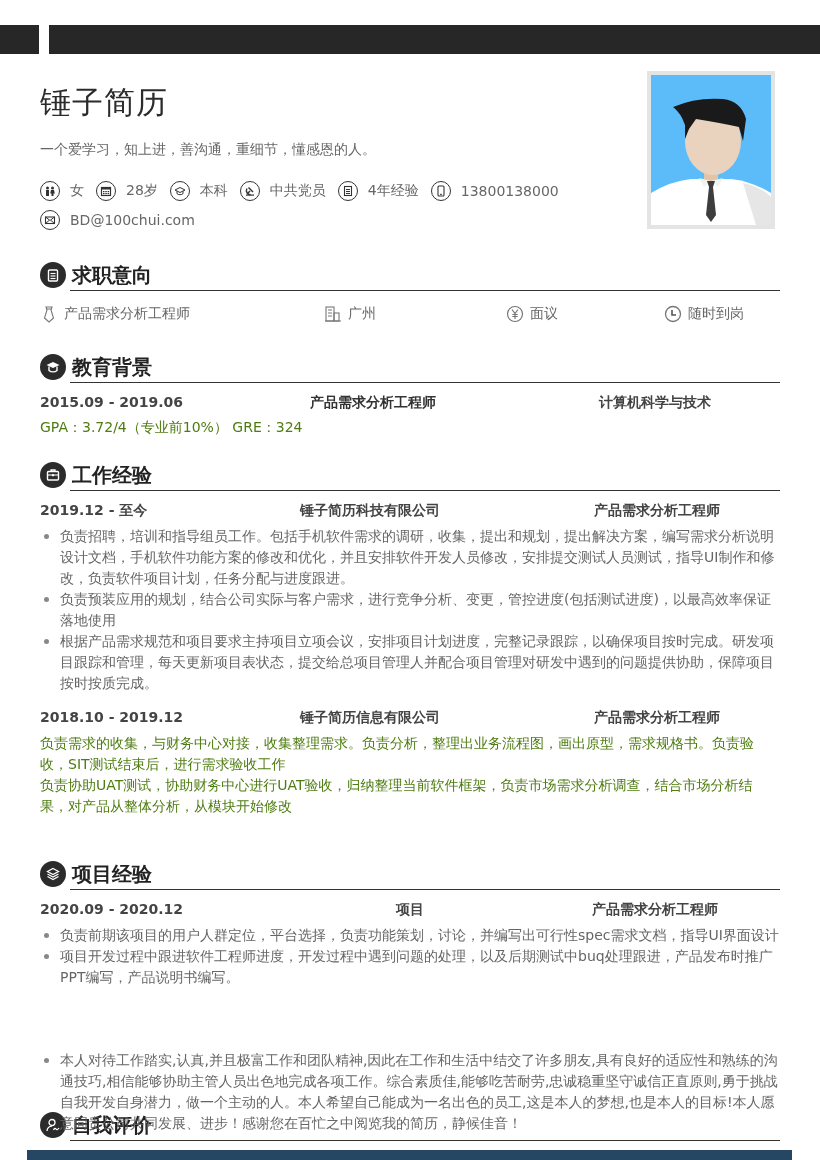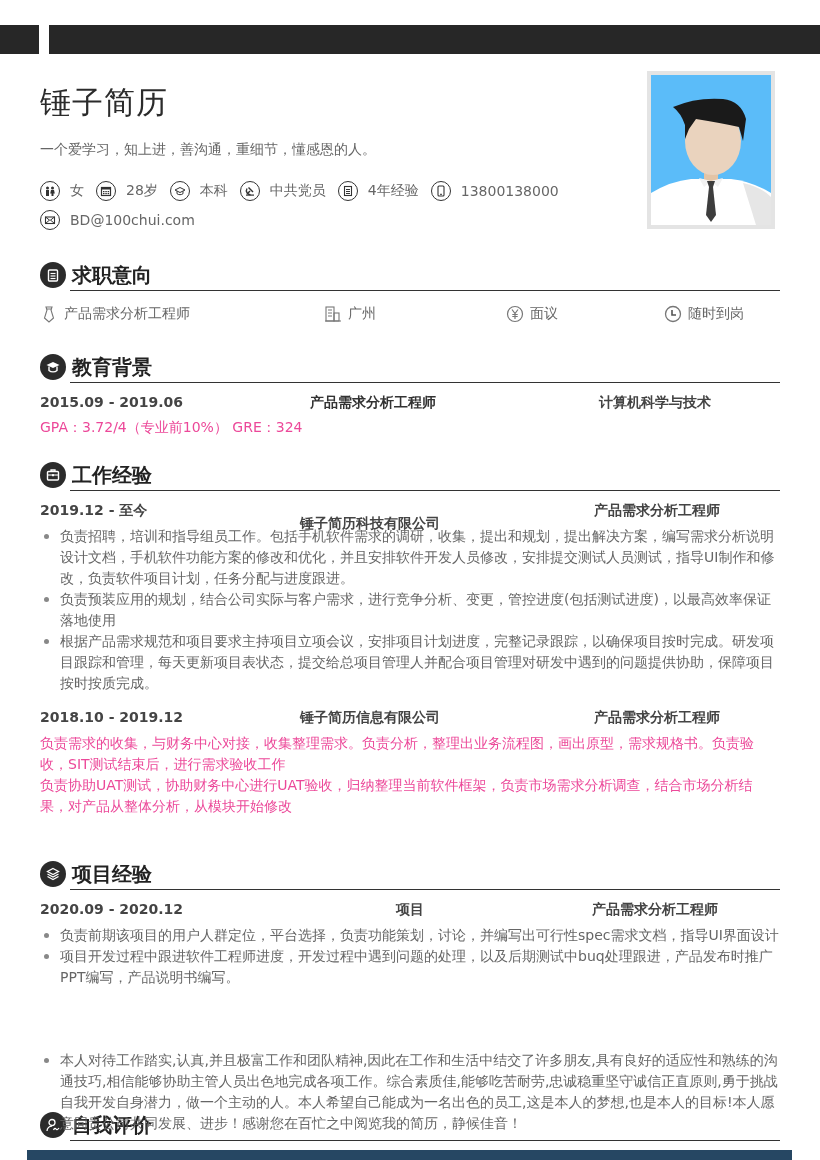--- a/index.html
+++ b/index.html
@@ -31,21 +31,21 @@
 
   .intent-row { position: absolute; left: 40px; top: 305px; width: 740px; height: 22px; font-size: 14px; color: #666; }
   .intent { position: absolute; top: 0; display: flex; align-items: center; }
   .intent svg { width: 18px; height: 18px; margin-right: 6px; }
 
   .row3 { position: absolute; left: 40px; width: 740px; height: 20px; font-size: 14px; font-weight: bold; color: #444; }
   .row3 .c1 { position: absolute; left: 0; }
   .row3 .c2 { position: absolute; left: 0; width: 740px; text-align: center; }
   .row3 .c3 { position: absolute; left: 555px; }
 
-  .plain { position: absolute; left: 40px; width: 740px; font-size: 14px; color: #ec4899; line-height: 21px; }
+  .plain { position: absolute; left: 40px; width: 740px; font-size: 14px; color: #4d7c0f; line-height: 21px; }
 
   .blist { position: absolute; left: 40px; width: 740px; list-style: none; font-size: 14px; color: #666; line-height: 21px; }
   .blist li { position: relative; padding-left: 20px; }
   .blist li::before { content: ""; position: absolute; left: 4px; top: 8px; width: 5px; height: 5px; border-radius: 50%; background: #888; }
 </style>
 </head>
 <body>
 
 <div class="topbar-left"></div>
 <div class="topbar-right"></div>
@@ -221,21 +221,21 @@
         <path d="M6 4.5V3h4v1.5" fill="none" stroke="#fff" stroke-width="1.3"></path>
         <line x1="2.5" y1="8" x2="13.5" y2="8" stroke="#fff" stroke-width="1.1"></line>
         <rect x="7" y="7.2" width="2" height="2" fill="#fff"></rect>
       </svg>
   </span>
   <span class="sec-title">工作经验</span>
   <span class="sec-line"></span>
 </div>
 <div class="row3" style="top:502px;">
   <span class="c1">2019.12 - 至今</span>
-  <span class="c2" style="left:-40px;margin-top:13px;">锤子简历科技有限公司</span>
+  <span class="c2" style="left:-40px;">锤子简历科技有限公司</span>
   <span class="c3" style="left:554px;">产品需求分析工程师</span>
 </div>
 <ul class="blist" style="top:526px;">
   <li>负责招聘，培训和指导组员工作。包括手机软件需求的调研，收集，提出和规划，提出解决方案，编写需求分析说明设计文档，手机软件功能方案的修改和优化，并且安排软件开发人员修改，安排提交测试人员测试，指导UI制作和修改，负责软件项目计划，任务分配与进度跟进。</li>
   <li>负责预装应用的规划，结合公司实际与客户需求，进行竞争分析、变更，管控进度(包括测试进度)，以最高效率保证落地使用</li>
   <li>根据产品需求规范和项目要求主持项目立项会议，安排项目计划进度，完整记录跟踪，以确保项目按时完成。研发项目跟踪和管理，每天更新项目表状态，提交给总项目管理人并配合项目管理对研发中遇到的问题提供协助，保障项目按时按质完成。</li>
 </ul>
 
 <div class="row3" style="top:709px;">
   <span class="c1">2018.10 - 2019.12</span>

